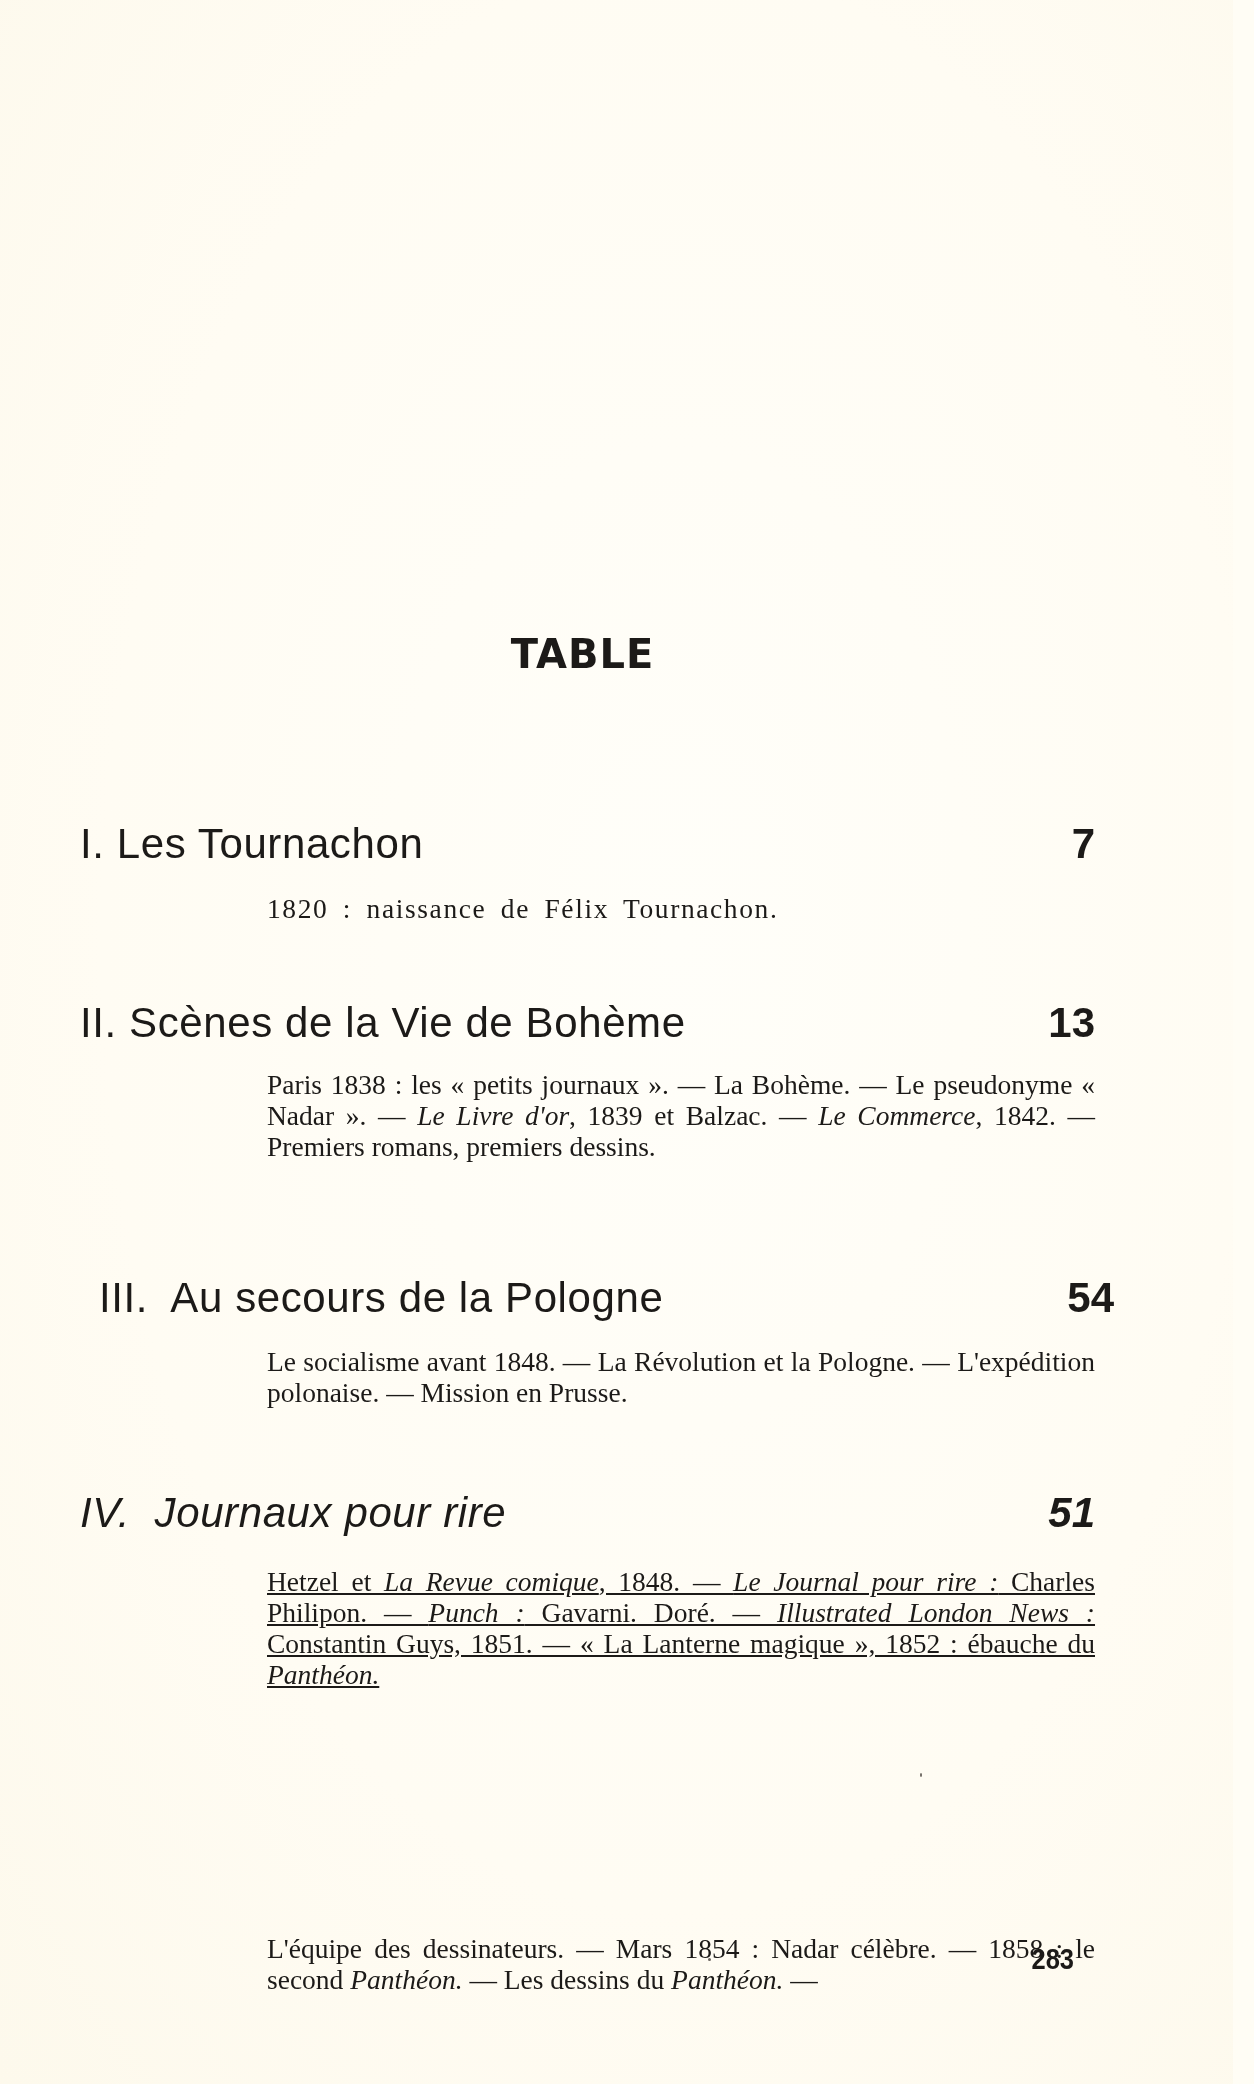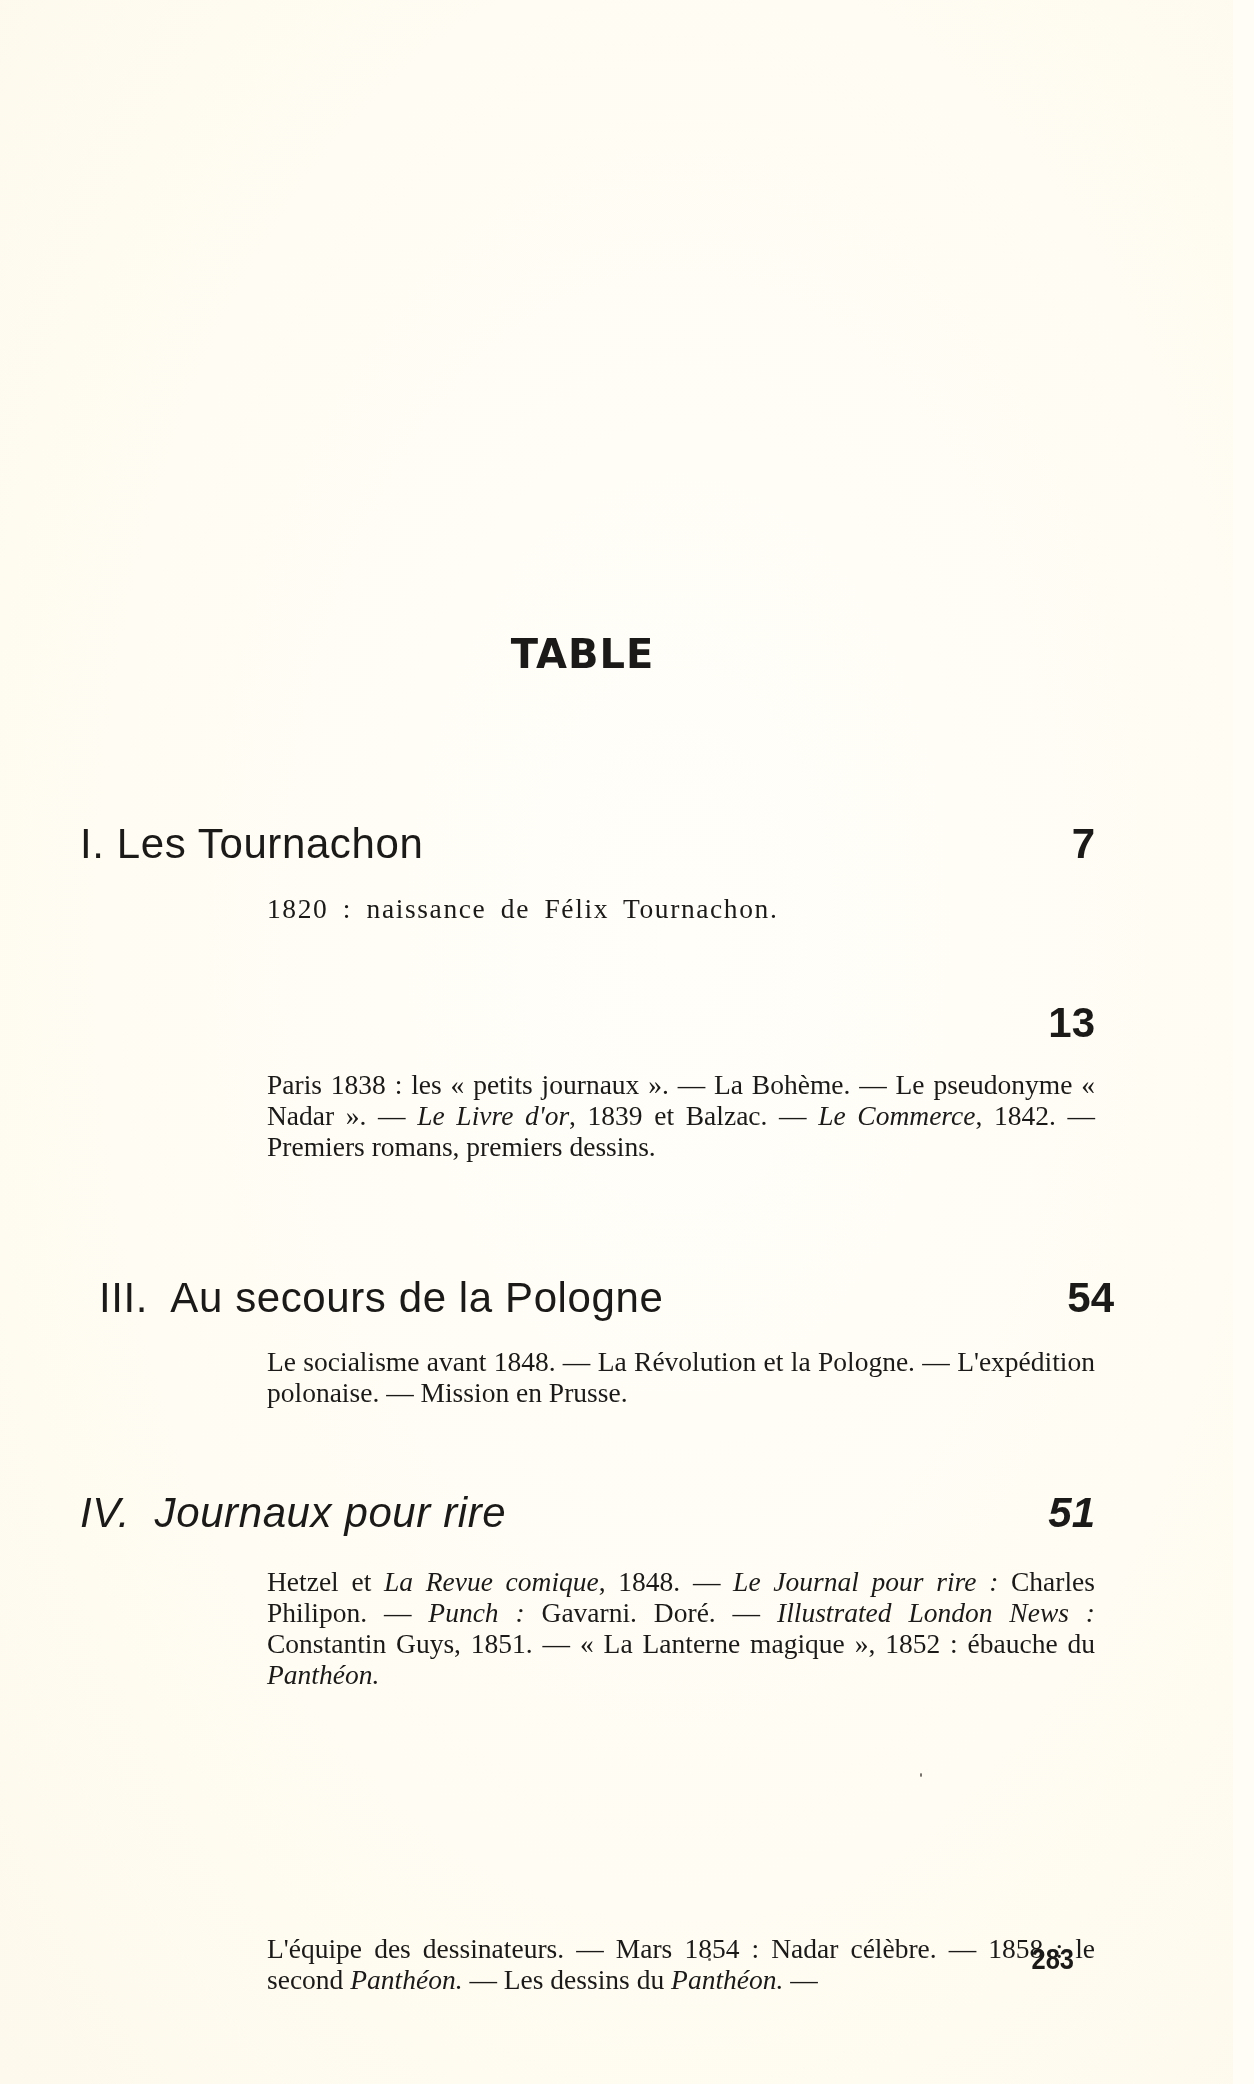--- a/index.html
+++ b/index.html
@@ -97,35 +97,36 @@
 
   <h1 class="title">TABLE</h1>
 
   <div class="chapter-head" style="top:824px;">
     <span class="chapter-title"><span>I.</span> <span>Les Tournachon</span></span>
     <span class="chapter-page">7</span>
   </div>
   <p class="chapter-desc spaced" style="top:893px;"><span>1820 : naissance de Félix Tournachon.</span></p>
 
   <div class="chapter-head" style="top:1003px;">
+    <span class="chapter-title"><span>II.</span> <span>Scènes de la Vie de Bohème</span></span>
     <span class="chapter-page">13</span>
   </div>
   <p class="chapter-desc" style="top:1069px;"><span>Paris 1838 : les « petits journaux ». — La Bohème. — Le pseudonyme « Nadar ». — </span><i>Le Livre d'or</i><span>, 1839 et Balzac. — </span><i>Le Commerce</i><span>, 1842. — Premiers romans, premiers dessins.</span></p>
 
   <div class="chapter-head" style="top:1278px;margin-left:19px;">
     <span class="chapter-title"><span>III.</span>  <span>Au secours de la Pologne</span></span>
     <span class="chapter-page">54</span>
   </div>
   <p class="chapter-desc" style="top:1346px;"><span>Le socialisme avant 1848. — La Révolution et la Pologne. — L'expédition polonaise. — Mission en Prusse.</span></p>
 
   <div class="chapter-head" style="top:1493px;font-style:italic;">
     <span class="chapter-title"><span>IV.</span>  <span>Journaux pour rire</span></span>
     <span class="chapter-page">51</span>
   </div>
-  <p class="chapter-desc" style="top:1566px;"><span>Hetzel et </span><i>La Revue comique</i><span>, 1848. — </span><i>Le Journal pour rire :</i><span> Charles Philipon. — </span><i>Punch :</i><span> Gavarni. Doré. — </span><i>Illus­trated London News :</i><span> Constantin Guys, 1851. — « La Lanterne magique », 1852 : ébauche du </span><i>Panthéon.</i></p>
+  <p class="chapter-desc" style="top:1566px;text-decoration:underline;"><span>Hetzel et </span><i>La Revue comique</i><span>, 1848. — </span><i>Le Journal pour rire :</i><span> Charles Philipon. — </span><i>Punch :</i><span> Gavarni. Doré. — </span><i>Illus­trated London News :</i><span> Constantin Guys, 1851. — « La Lanterne magique », 1852 : ébauche du </span><i>Panthéon.</i></p>
 
   <p class="chapter-desc" style="top:1913px;margin-top:20px;"><span>L'équipe des dessinateurs. — Mars 1854 : Nadar célèbre. — 1858 : le second </span><i>Panthéon.</i><span> — Les dessins du </span><i>Panthéon.</i><span> —</span></p>
 
   <div class="folio">283</div>
 
   <span class="speck" style="left:920px;top:1773px;width:2px;height:4px;"></span>
   <span class="speck" style="left:708px;top:1958px;width:3px;height:3px;"></span>
 </div>
 
 </body></html>

